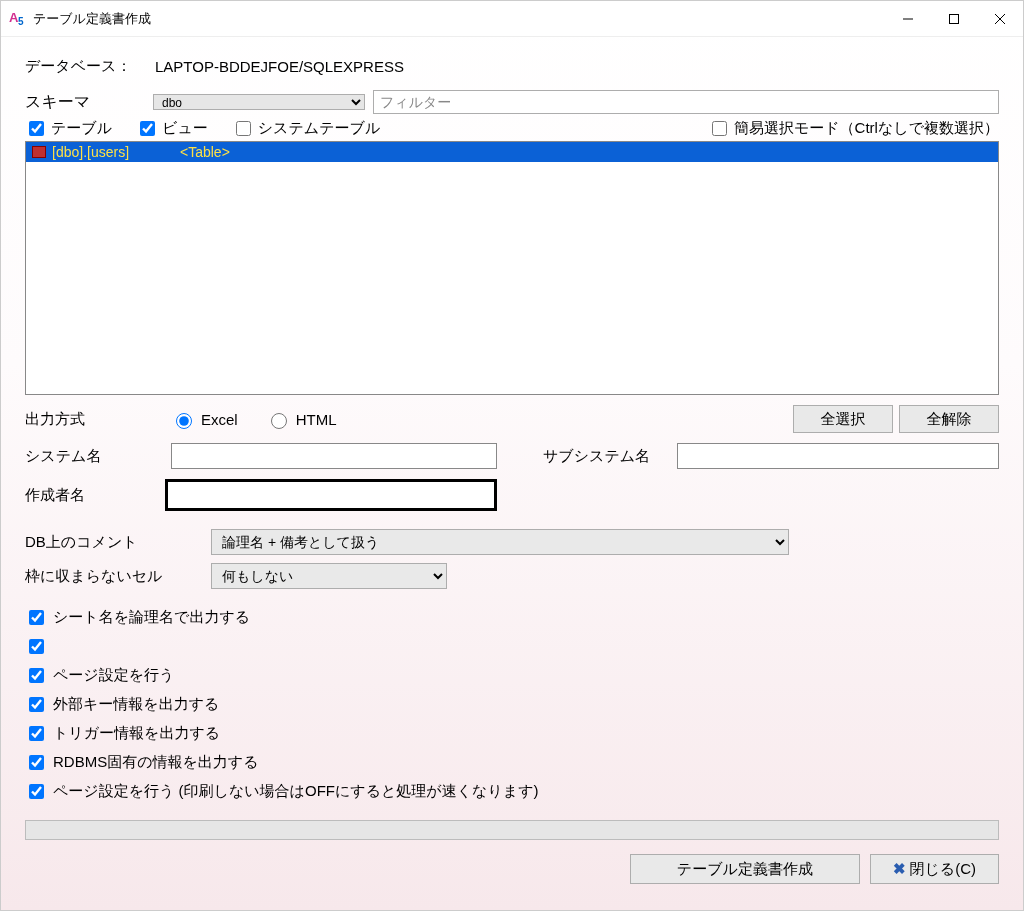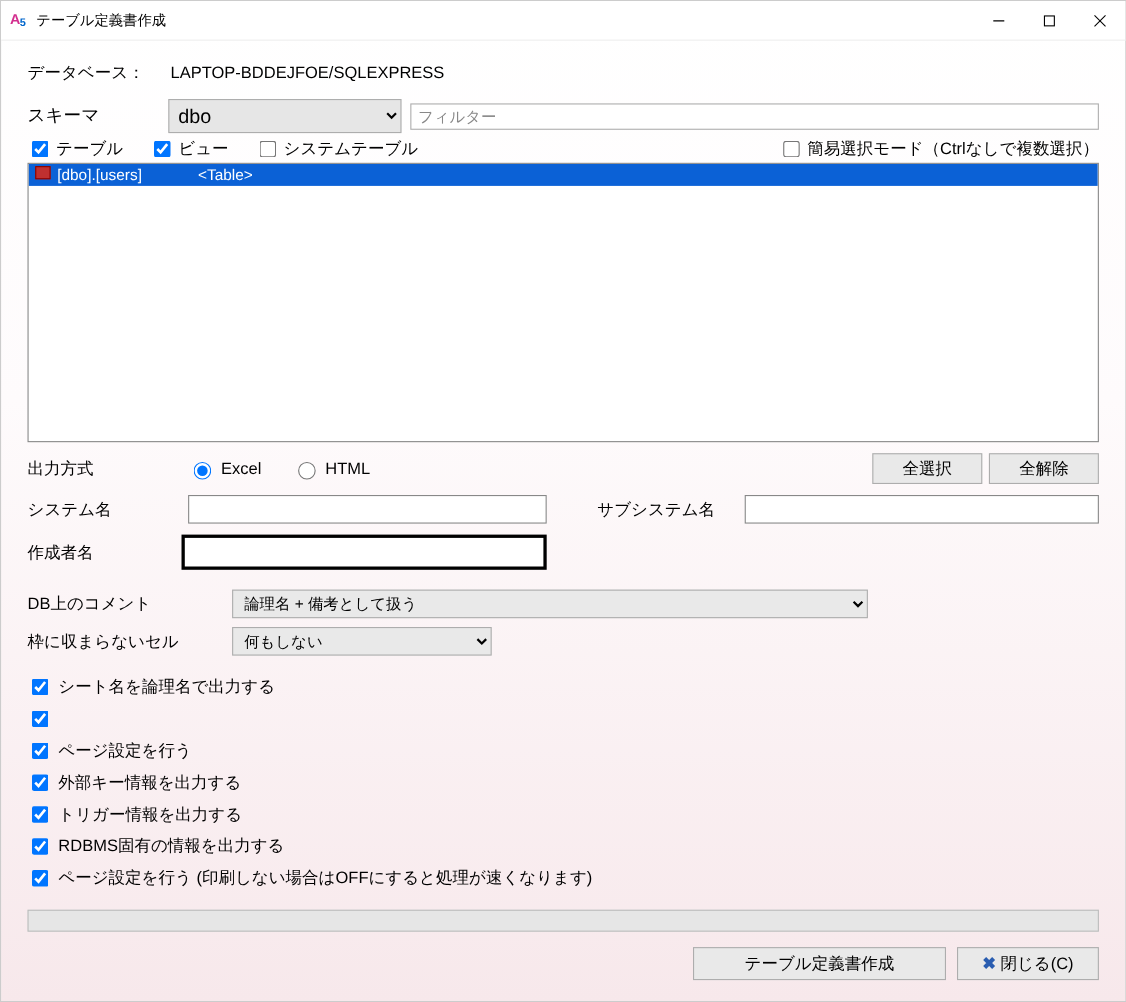--- a/index.html
+++ b/index.html
@@ -33,38 +33,38 @@
     font-size: 14px; color: #000; cursor: default;
   }
   .win-btn svg { width: 12px; height: 12px; }
   .content { flex: 1; padding: 20px 24px 12px 24px; display: flex; flex-direction: column; position: relative; }
   .row { display: flex; align-items: center; margin-bottom: 6px; font-size: 15px; }
   .db-row { margin-bottom: 14px; }
   .label-db { width: 130px; }
   .schema-row { display: flex; align-items: center; gap: 2px; }
   .schema-label { width: 126px; }
   .schema-select {
-    width: 212px; height: 31px; font-size: 18px; border: 1px solid #adadad;
+    width: 212px; height: 16px; font-size: 12px; border: 1px solid #adadad;
     background: #e6e6e6; padding: 0 4px;
   }
   .filter-input {
     flex: 1; height: 24px; font-size: 14px; border: 1px solid #adadad;
     padding: 2px 6px; margin-left: 6px;
   }
   .chk-row { display: flex; align-items: center; gap: 24px; margin-top: 4px; font-size: 15px; }
   .chk-row label { display: flex; align-items: center; gap: 4px; }
   .chk-row input[type=checkbox] { width: 15px; height: 15px; }
   .chk-spacer { flex: 1; }
   .simple-mode { white-space: nowrap; }
   .listbox {
     margin-top: 2px; border: 1px solid #888; background: #fff; height: 254px;
     overflow: auto; font-size: 14px;
   }
   .list-item {
-    background: #0b61d6; color: #ffffff; padding: 2px 6px; display: flex; align-items: flex-start; gap:6px;
+    background: #0b61d6; color: #fde047; padding: 2px 6px; display: flex; align-items: center; gap:6px;
   }
   .list-item .tbl-icon {
     width: 14px; height: 12px; background: #c03030; border: 1px solid #800;
     display: inline-block;
   }
   .list-item .obj { width: 122px; }
   .out-row { margin-top: 10px; display: flex; align-items: center; }
   .out-label { width: 146px; font-size: 15px; }
   .radio-group { display: flex; align-items: center; gap: 28px; flex: 1; }
   .radio-group label { display: flex; align-items: center; gap: 6px; font-size: 15px; }

